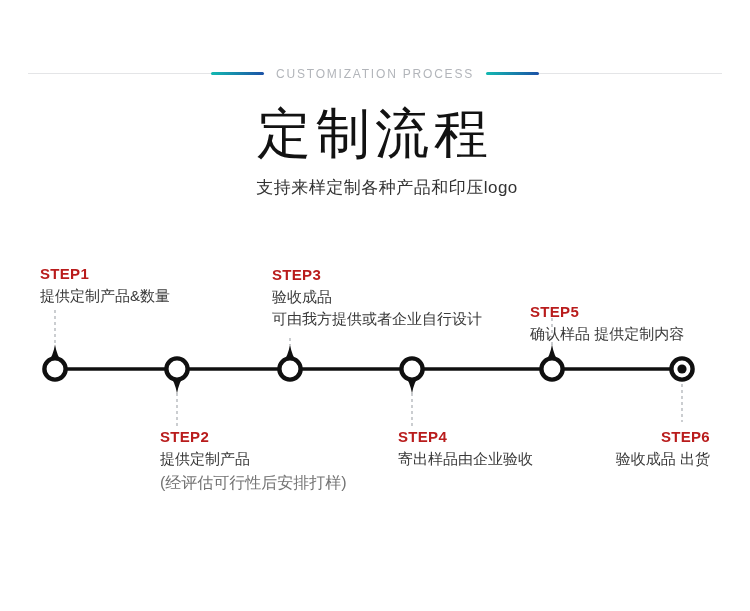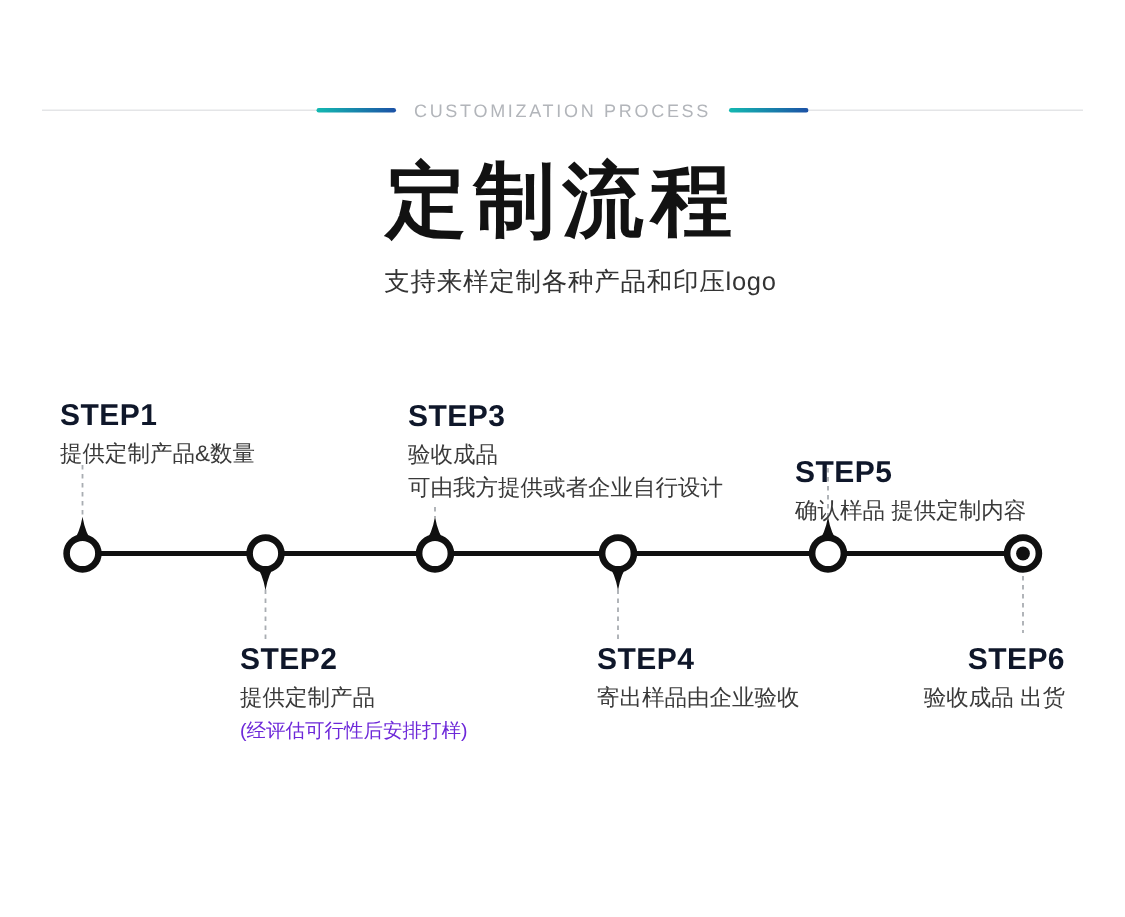--- a/index.html
+++ b/index.html
@@ -23,36 +23,36 @@
     margin:0 12px;
     font-size:12px;color:#b2b5ba;letter-spacing:1.8px;
     white-space:nowrap;
   }
 
   
   .title{
     position:absolute;left:0;right:0;top:98px;
     text-align:center;
     font-family:"Liberation Serif","DejaVu Serif",serif;
-    font-size:54px;font-weight:700;color:#121212;letter-spacing:5px;
+    font-size:54px;font-weight:400;color:#121212;letter-spacing:5px;
   }
   .subtitle{
     position:absolute;left:0;right:0;top:176px;
     text-align:center;
     font-size:17px;color:#333333;letter-spacing:.5px;padding-left:24px;
   }
 
   
   .timeline-svg{position:absolute;left:0;top:0;width:750px;height:611px;}
 
   
   .step{position:absolute;line-height:1.45;}
-  .step-title{font-size:20px;font-weight:700;color:#0f172a;letter-spacing:.3px;}
+  .step-title{font-size:15px;font-weight:700;color:#b91c1c;letter-spacing:.3px;}
   .step-line{font-size:15px;color:#3a3a3a;}
-  .step-note{font-size:13px;color:#6d28d9;margin-top:1px;}
+  .step-note{font-size:16px;color:#737373;margin-top:1px;}
   .s1{left:40px;top:263px;}
   .s2{left:160px;top:426px;}
   .s3{left:272px;top:264px;}
   .s4{left:398px;top:426px;}
   .s5{left:530px;top:262px;margin-top:39px;}
   .s6{right:40px;top:426px;text-align:right;}
 </style>
 </head>
 <body>
 

